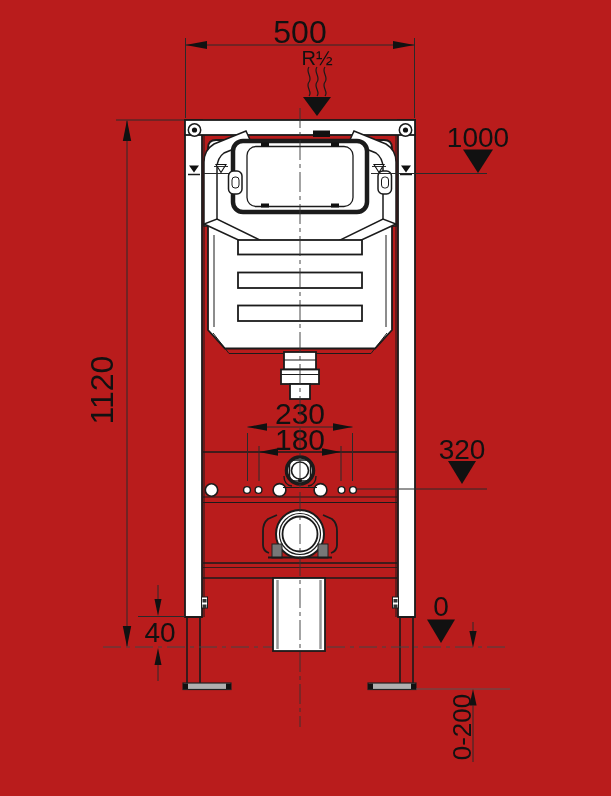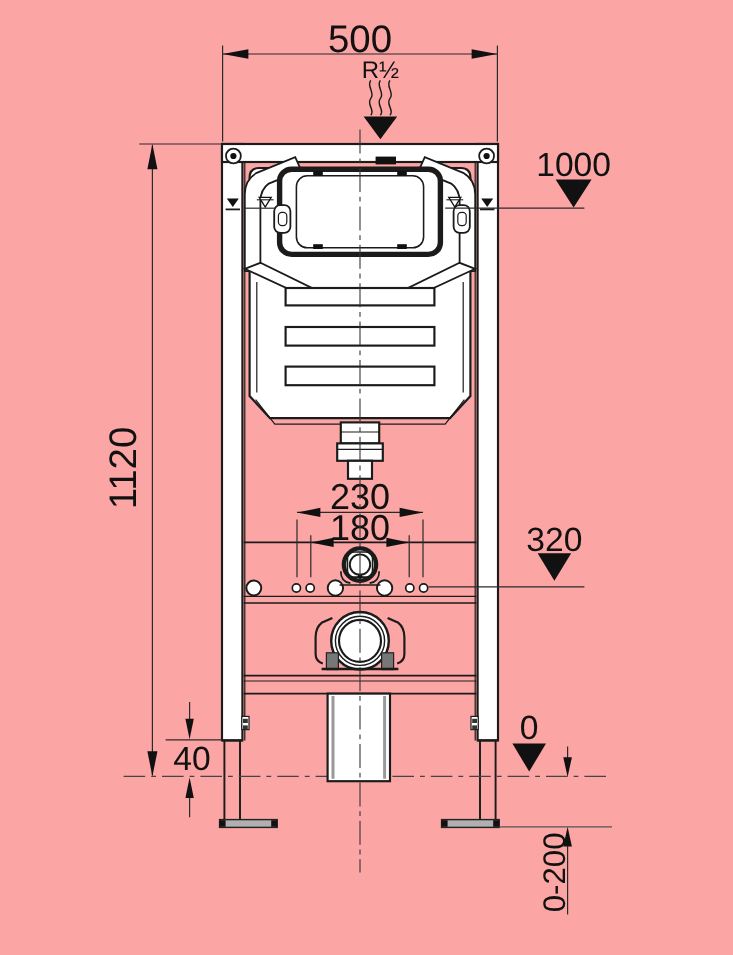--- a/index.html
+++ b/index.html
@@ -1,16 +1,16 @@
 <!DOCTYPE html>
 <html><head>
 <meta charset="utf-8">
 <style>
   html,body{margin:0;padding:0;background:#ffffff;}
-  .stage{width:611px;height:796px;position:relative;background:#fca5a5;overflow:hidden;}
+  .stage{width:611px;height:796px;position:relative;background:#b91c1c;overflow:hidden;}
   svg text{font-family:"Liberation Sans","DejaVu Sans",sans-serif;fill:#111;}
   .t32{font-size:32px;}
   .t30{font-size:30px;}
   .t28{font-size:28px;}
   .t26{font-size:26px;}
   .t20{font-size:20px;}
   .ln{stroke:#1b1b1b;fill:none;}
   .thin{stroke-width:1;}
   .dim{stroke:#2a2a2a;stroke-width:1;fill:none;}
   .arrow{fill:#111;stroke:none;}

